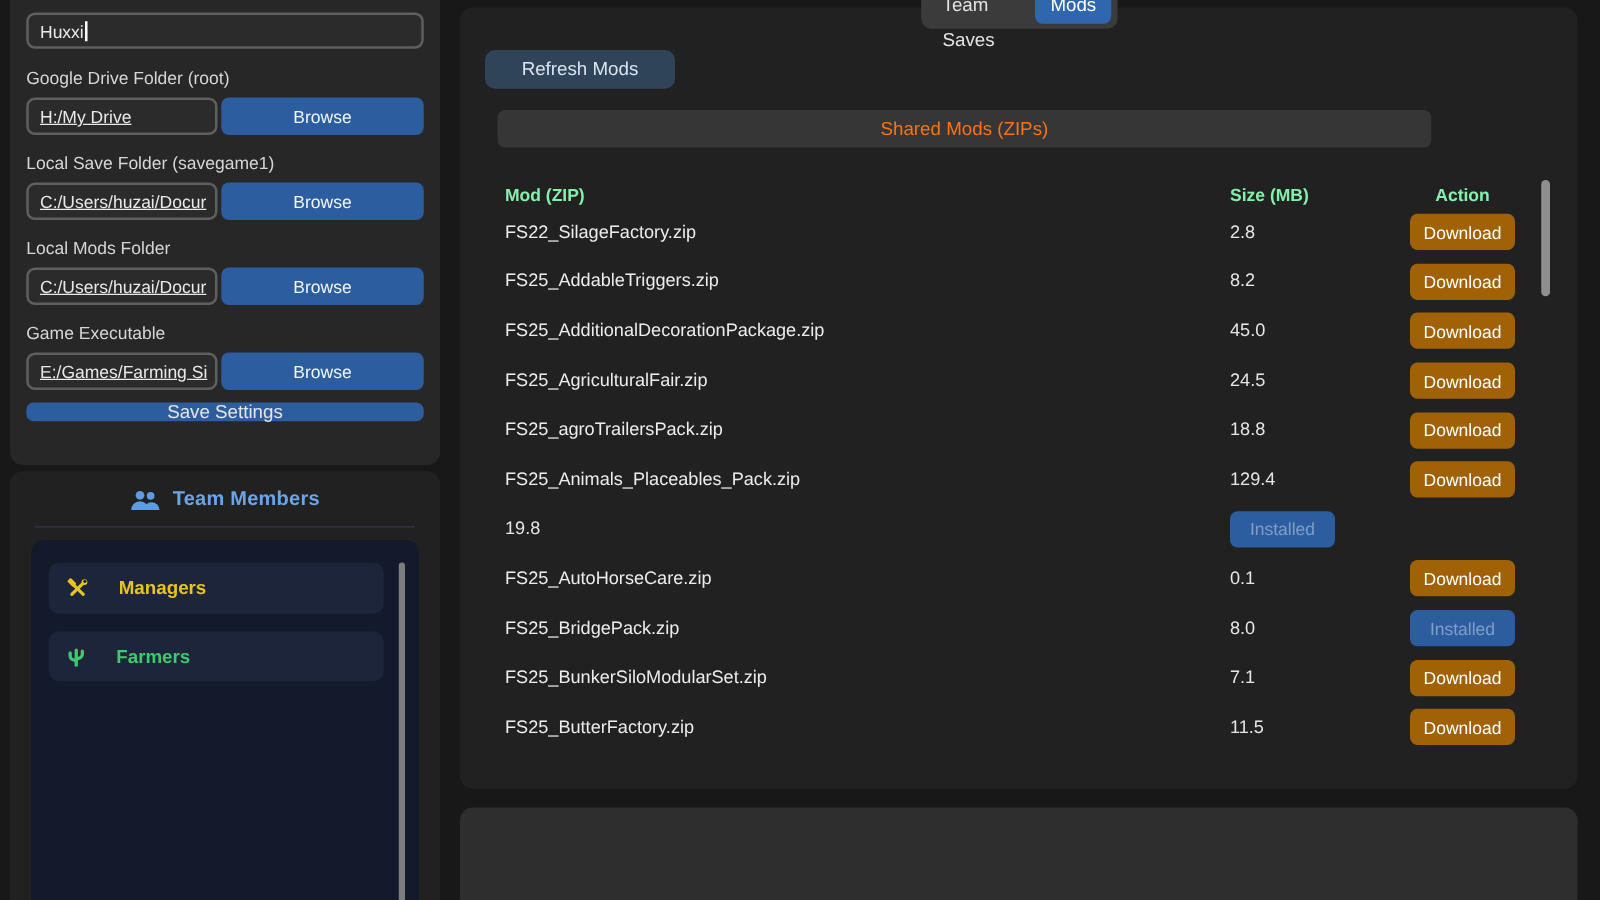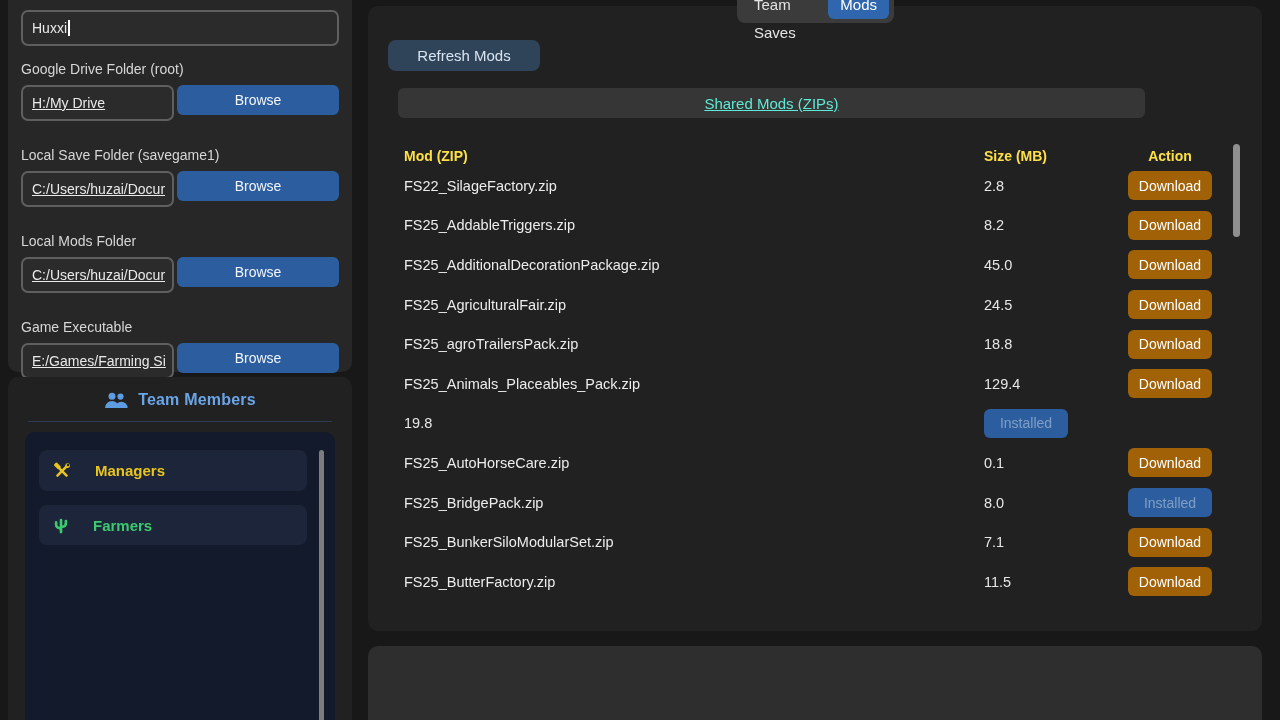--- a/index.html
+++ b/index.html
@@ -12,27 +12,27 @@
   }
   .panel { position:absolute; border-radius:10px; }
 
   
   #settings-panel {
     left:8px; top:-14px; width:344px; height:386px;
     background:#272727; padding:24px 13px 0 13px;
   }
   .text-input {
     background:#2b2b2b; border:2px solid #5f5f5f; border-radius:7px;
-    color:#e9e9e9; font-size:14px; padding:16px 9px; height:29px;
+    color:#e9e9e9; font-size:14px; padding:0 9px; height:29px;
     display:flex; align-items:center; white-space:nowrap; overflow:hidden;
     font-family:"Liberation Sans", sans-serif;
   }
   #name-input { width:100%; }
   .caret { display:inline-block; width:1.5px; height:16px; background:#ffffff; margin-left:1px; }
-  .field-label { font-size:14px; color:#d6d6d6; margin-top:25px; line-height:18px; }
+  .field-label { font-size:14px; color:#d6d6d6; margin-top:13px; line-height:18px; }
   .field-label.first { margin-top:14px; }
   .field-row { display:flex; margin-top:7px; }
   .field-row .text-input { width:153px; height:30px; flex:none;text-decoration:underline; }
   .btn {
     border:none; border-radius:6px; cursor:pointer;
     font-family:"Liberation Sans", sans-serif;
     display:flex; align-items:center; justify-content:center;
   }
   .browse-btn {
     flex:1; margin-left:3px; height:30px;
@@ -81,26 +81,26 @@
   }
   .tab { height:28px; line-height:28px; padding:0 12px; font-size:15px; color:#e4e4e4; border-radius:6px; cursor:pointer; }
   .tab.active { background:#2f66ad; color:#ffffff; }
 
   #refresh-btn {
     position:absolute; left:20px; top:34px; width:152px; height:31px;
     background:#2f4459; color:#d9e4ef; font-size:15px; border-radius:8px;
   }
   #shared-header {
     position:absolute; left:30px; top:82px; width:747px; height:30px;
-    background:#363636; border-radius:6px; color:#5eead4; font-size:15px;
-    display:flex; align-items:center; justify-content:center;text-decoration:underline;
+    background:#363636; border-radius:6px; color:#f97316; font-size:15px;
+    display:flex; align-items:center; justify-content:center;
   }
   #mods-table { position:absolute; left:36px; top:140px; width:808px; }
   .t-row { display:grid; grid-template-columns:580px 144px 84px; align-items:center; }
-  #table-head { height:20px; font-size:14px; font-weight:bold; color:#fde047; }
+  #table-head { height:20px; font-size:14px; font-weight:bold; color:#86efac; }
   #table-head .action-h { text-align:center; }
   .mod-row { height:39.6px; font-size:14.5px; color:#ececec; }
   .mod-row .size { color:#e6e6e6; }
   .action-btn {
     width:84px; height:29px; background:#a16207; color:#ffffff;
     font-size:14px; border-radius:6px;
   }
   .action-btn.installed { background:#2c5d9e; color:rgba(215,228,242,0.48); cursor:default; }
   #main-scroll { left:865px; top:138px; width:7px; height:93px; background:#8f8f8f; border-radius:4px; }
 

